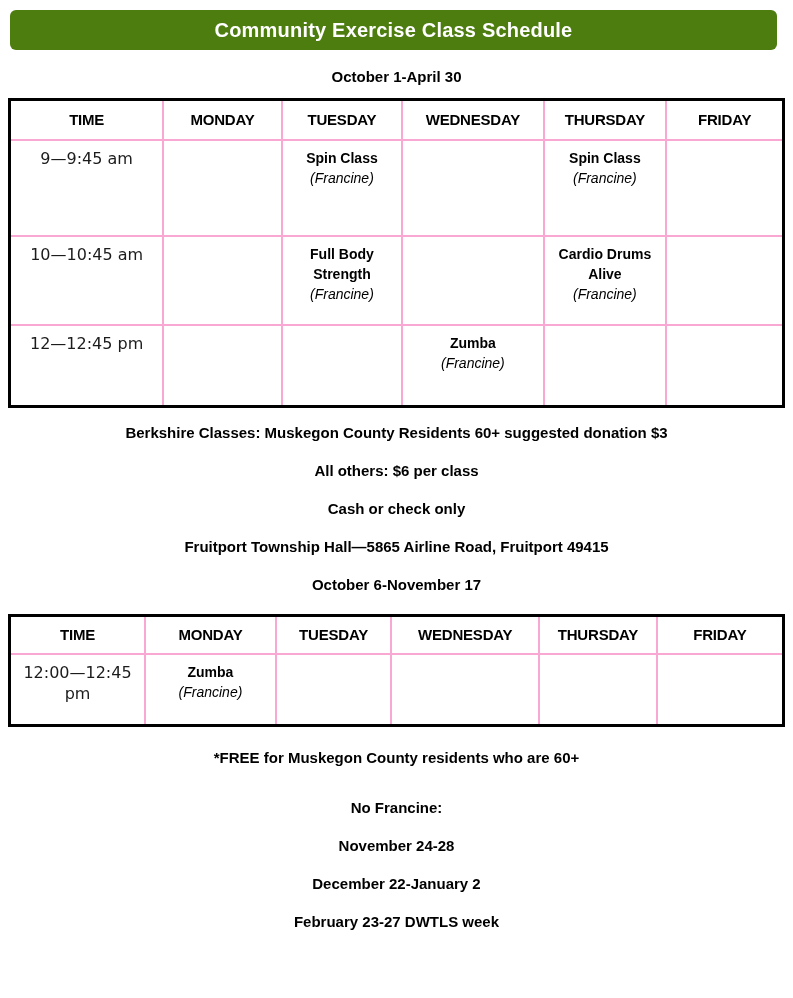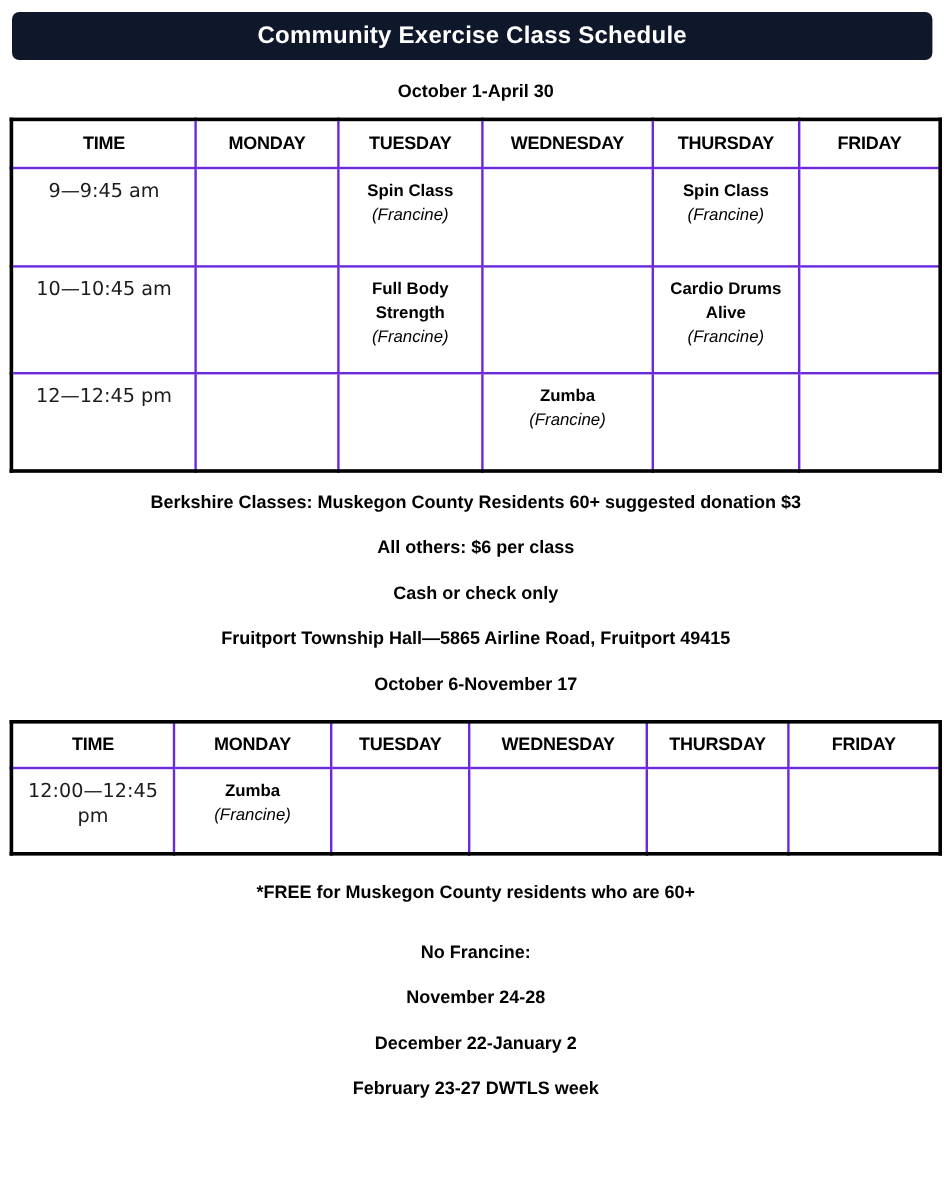--- a/index.html
+++ b/index.html
@@ -8,21 +8,21 @@
     width: 793px; height: 998px;
     font-family: "Liberation Sans", sans-serif;
     color: #000;
     overflow: hidden;
   }
   .page { padding: 8px 8px 0 8px; }
 
   .banner {
     margin: 2px 8px 0 2px;
     height: 40px;
-    background: #0f172a;
+    background: #4d7c0f;
     border-radius: 6px;
     text-align: center;
     line-height: 40px;
     color: #ffffff;
     font-size: 20px;
     font-weight: bold;
     letter-spacing: 0.2px;
   }
 
   .center-line {
@@ -40,21 +40,21 @@
   .mt32 { margin-top: 32px; }
 
   table.schedule {
     border-collapse: collapse;
     table-layout: fixed;
     border: 3px solid #000;
     margin-top: 12px;
   }
   table.schedule.second { margin-top: 20px; }
   table.schedule th, table.schedule td {
-    border: 2px solid #6d28d9;
+    border: 2px solid #f9a8d4;
     padding: 0;
     overflow: hidden;
   }
   table.schedule th {
     font-size: 15px;
     font-weight: bold;
     letter-spacing: -0.2px;
     text-align: center;
     vertical-align: middle;
     height: 40px;
@@ -99,21 +99,21 @@
       <tr>
         <th>TIME</th>
         <th>MONDAY</th>
         <th>TUESDAY</th>
         <th>WEDNESDAY</th>
         <th>THURSDAY</th>
         <th>FRIDAY</th>
       </tr>
     </thead>
     <tbody>
-      <tr style="height:82px">
+      <tr style="height:96px">
         <td class="time">9—9:45 am</td>
         <td>
           <div class="cls"></div>
           <div class="inst"></div>
         </td>
         <td>
           <div class="cls">Spin Class</div>
           <div class="inst">(Francine)</div>
         </td>
         <td>

